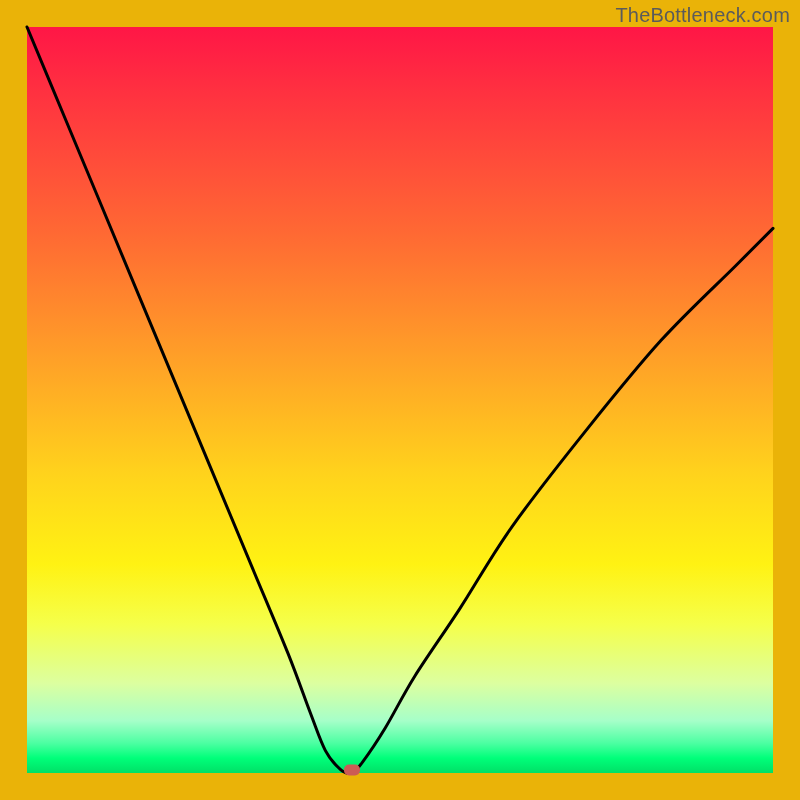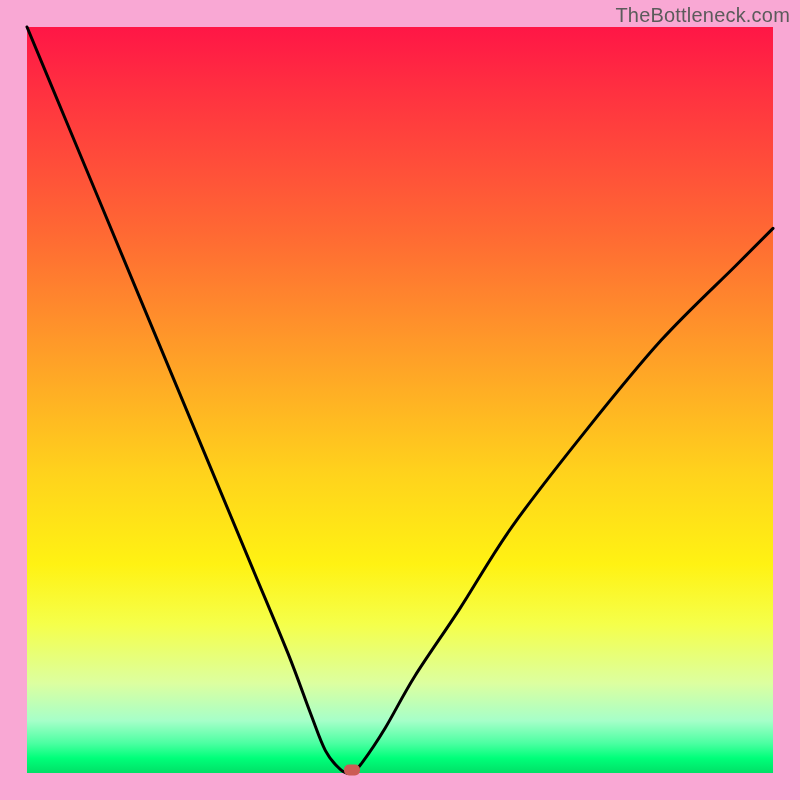--- a/index.html
+++ b/index.html
@@ -8,21 +8,21 @@
     width: 800px;
     height: 800px;
     background: #000;
     font-family: Arial, Helvetica, sans-serif;
     overflow: hidden;
   }
   .frame {
     position: relative;
     width: 800px;
     height: 800px;
-    background: #f9a8d4;
+    background: #eab308;
   }
   .plot-area {
     position: absolute;
     left: 27px;
     top: 27px;
     width: 746px;
     height: 746px;
     
     background: linear-gradient(to bottom,
       #ff1646 0%,

